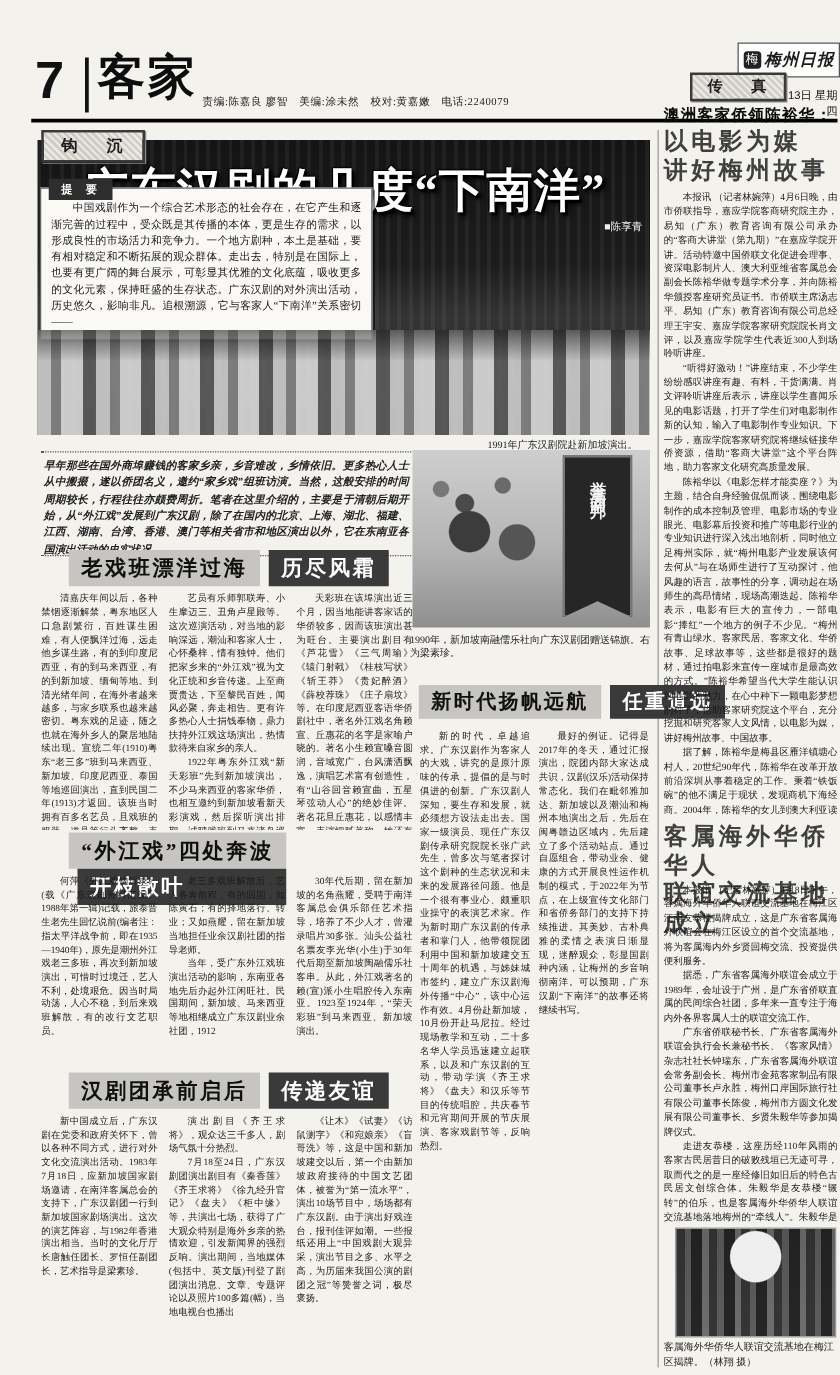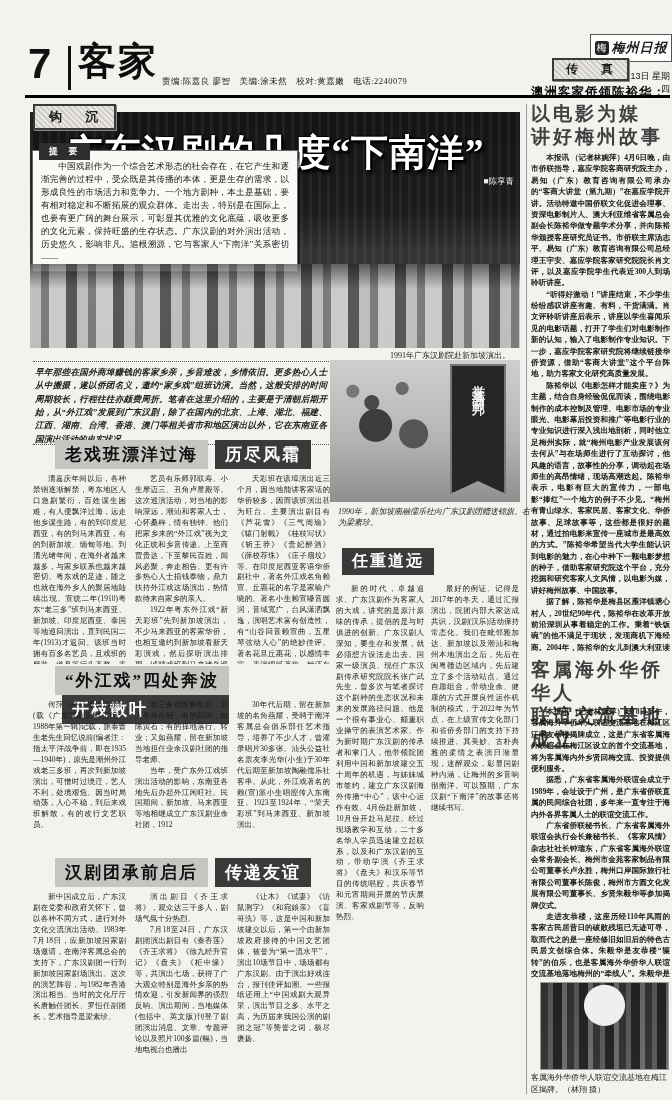--- a/index.html
+++ b/index.html
@@ -51,30 +51,30 @@
         radial-gradient(circle at 22% 30%,#4a4a4a 0 7px,rgba(0,0,0,0) 8px),
         radial-gradient(circle at 44% 52%,#555 0 14px,rgba(0,0,0,0) 15px),
         radial-gradient(circle at 12% 22%,#777 0 6px,rgba(0,0,0,0) 7px),
         radial-gradient(circle at 38% 20%,#6a6a6a 0 6px,rgba(0,0,0,0) 7px),
         linear-gradient(180deg,#cecece 0%,#b5b5b5 55%,#8f8f8f 100%);overflow:hidden;}
   .pennant{position:absolute;right:14px;top:4px;width:52px;height:126px;background:#262626;
         border:2px solid #777;clip-path:polygon(0 0,100% 0,100% 100%,50% 90%,0 100%);
         display:flex;align-items:flex-start;justify-content:center;}
   .pennant span{writing-mode:vertical-rl;color:#f3f3f3;font:bold 13px "Liberation Serif",serif;
         letter-spacing:6px;margin-top:8px;}
-  .cap2{left:338px;top:506px;width:192px;line-height:1.4;font-style:italic;}
+  .cap2{left:328px;top:506px;width:192px;line-height:1.4;}
   .sec-h{display:flex;align-items:stretch;font-family:"Liberation Serif",serif;font-weight:bold;font-size:17px;white-space:nowrap;}
   .sec-h .lt{background:#c6c5c1;color:#101010;padding:3px 10px;letter-spacing:2px;}
   .sec-h .dk{background:#3a3a3a;color:#fff;padding:3px 10px;margin-left:7px;letter-spacing:2px;}
   .col{font-size:7.5px;line-height:1.46;text-align:justify;overflow:hidden;color:#1a1a1a;}
   .col p{margin:0;text-indent:2em;}
   
   .rail-kicker{left:531px;top:84px;width:139px;font:bold 12.5px "Liberation Sans",sans-serif;letter-spacing:1px;color:#0c0c0c;}
   .rail-hl{font:bold 19px "Liberation Serif",serif;letter-spacing:3px;line-height:1.22;white-space:pre-line;color:#404040;}
-  .rail-body{font-size:7.6px;line-height:1.5;text-align:justify;overflow:hidden;color:#191919;font-weight:bold;}
+  .rail-body{font-size:7.6px;line-height:1.5;text-align:justify;overflow:hidden;color:#191919;}
   .rail-body p{margin:0;text-indent:2em;}
   .photo3{left:540px;top:982px;width:127px;height:86px;background:
         radial-gradient(ellipse at 50% 26%,#efefef 0 20px,rgba(0,0,0,0) 21px),
         repeating-linear-gradient(90deg,#3f3f3f 0 7px,#6e6e6e 7px 12px,#2c2c2c 12px 21px,#828282 21px 26px),
         linear-gradient(180deg,#c2c2c2,#d8d8d8);background-blend-mode:normal,multiply,normal;
         border:1px solid #999;}
   .cap3{left:531px;top:1072px;width:139px;line-height:1.45;}
   .pre{white-space:pre-line;}
 </style>
 </head>
@@ -155,20 +155,21 @@
   </div>
 <div class="abs col" style="left:135px;top:892px;width:93px;height:200px;">
     <p>演出剧目《齐王求将》，观众达三千多人，剧场气氛十分热烈。</p>
     <p>7月18至24日，广东汉剧团演出剧目有《秦香莲》《齐王求将》《徐九经升官记》《盘夫》《柜中缘》等，共演出七场，获得了广大观众特别是海外乡亲的热情欢迎，引发新闻界的强烈反响。演出期间，当地媒体(包括中、英文版)刊登了剧团演出消息、文章、专题评论以及照片100多篇(幅)，当地电视台也播出</p>
   </div>
 <div class="abs col" style="left:237px;top:892px;width:93px;height:200px;">
     <p>《让木》《试妻》《访鼠测字》《和宛娘亲》《盲哥洗》等，这是中国和新加坡建交以后，第一个由新加坡政府接待的中国文艺团体，被誉为“第一流水平”，演出10场节目中，场场都有广东汉剧。由于演出好戏连台，报刊佳评如潮。一些报纸还用上“中国戏剧大观异采，演出节目之多、水平之高，为历届来我国公演的剧团之冠”等赞誉之词，极尽褒扬。</p>
   </div>
 
 <div class="abs sec-h" style="left:335px;top:548px;font-size:16px;">
+  <span class="lt">新时代扬帆远航</span>
   <span class="dk">任重道远</span>
 </div>
 <div class="abs col" style="left:336px;top:584px;width:88px;height:506px;">
     <p>新的时代，卓越追求。广东汉剧作为客家人的大戏，讲究的是原汁原味的传承，提倡的是与时俱进的创新。广东汉剧人深知，要生存和发展，就必须想方设法走出去。国家一级演员、现任广东汉剧传承研究院院长张广武先生，曾多次与笔者探讨这个剧种的生态状况和未来的发展路径问题。他是一个很有事业心、颇重职业操守的表演艺术家。作为新时期广东汉剧的传承者和掌门人，他带领院团利用中国和新加坡建交五十周年的机遇，与姊妹城市签约，建立广东汉剧海外传播“中心”，该中心运作有效。4月份赴新加坡，10月份开赴马尼拉。经过现场教学和互动，二十多名华人学员迅速建立起联系，以及和广东汉剧的互动，带动学演《齐王求将》《盘夫》和汉乐等节目的传统唱腔，共庆春节和元宵期间开展的节庆展演、客家戏剧节等，反响热烈。</p>
   </div>
 <div class="abs col" style="left:431px;top:584px;width:88px;height:506px;">
     <p>最好的例证。记得是2017年的冬天，通过汇报演出，院团内部大家达成共识，汉剧(汉乐)活动保持常态化。我们在毗邻雅加达、新加坡以及潮汕和梅州本地演出之后，先后在闽粤赣边区域内，先后建立了多个活动站点。通过自愿组合，带动业余、健康的方式开展良性运作机制的模式，于2022年为节点，在上级宣传文化部门和省侨务部门的支持下持续推进。其美妙、古朴典雅的柔情之表演日渐显现，迷醉观众，彰显国剧种内涵，让梅州的乡音响彻南洋。可以预期，广东汉剧“下南洋”的故事还将继续书写。</p>
   </div>
 
 <div class="abs stamp" style="left:552px;top:58px;font-size:12px;padding:1px 4px 1px 12px;">传 真</div>

